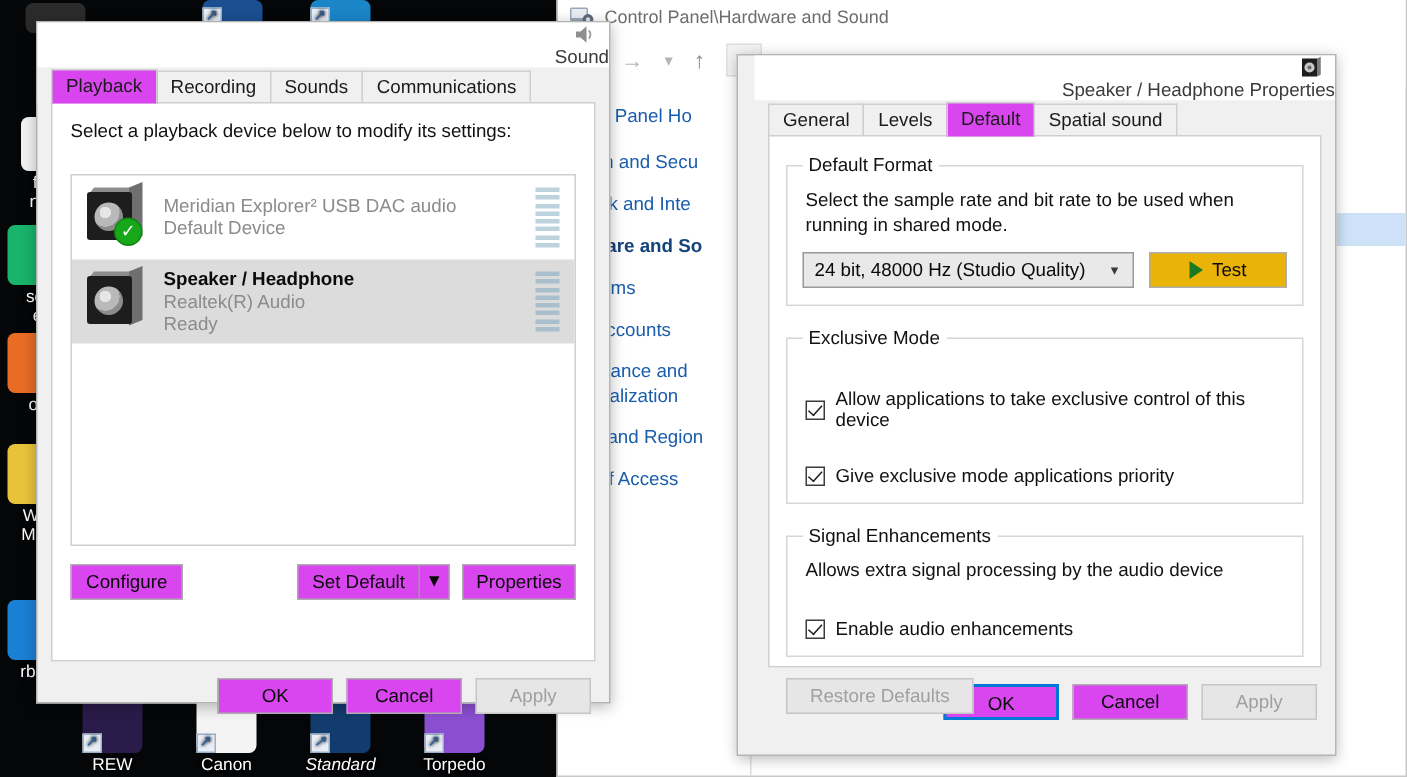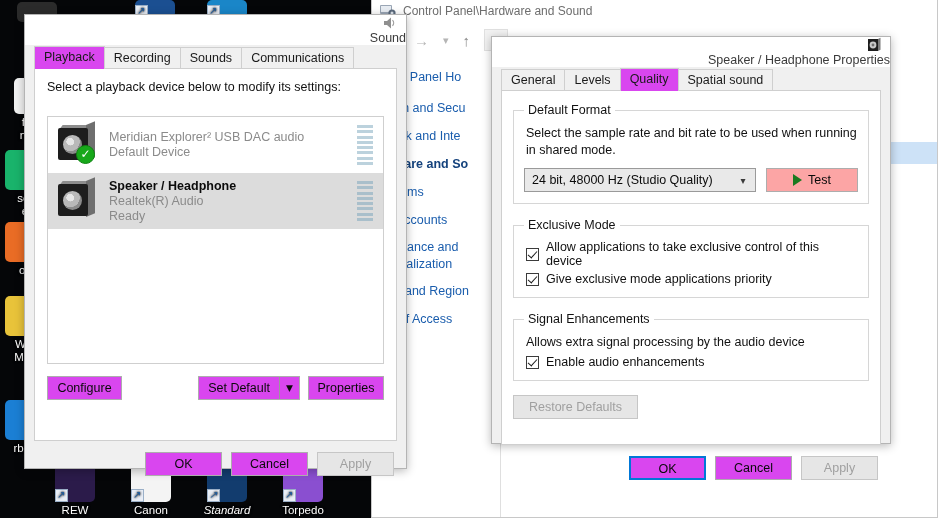--- a/index.html
+++ b/index.html
@@ -164,46 +164,46 @@
     width: 20px; border-left: 1px solid #9a9a9a; line-height: 22px;
     font-size: 9px; font-family: "DejaVu Sans", sans-serif;
   }
   .dlg-footer {
     display: flex; justify-content: flex-end; gap: 9px;
     padding: 11px 12px 0 12px;
   }
   .dlg-footer .btn { width: 77px; padding: 0; }
 
   
-  #prop-dlg { left: 491px; top: 36px; width: 400px; height: 408px; }
+  #prop-dlg { left: 491px; top: 36px; width: 400px; height: 468px; padding-left: 11px; }
   #prop-dlg .tabpanel { height: 355px; padding: 12px 11px 0 11px; }
 
   fieldset.grp {
     border: 1px solid #d6d6d6; margin: 0 0 14px 0; padding: 4px 10px 11px 10px;
   }
   fieldset.grp legend { font-size: 12.5px; color: #111; padding: 0 4px; }
   .grp-text { font-size: 12.5px; color: #111; line-height: 17px; margin: 4px 0 9px 2px; }
 
   .fmt-row { display: flex; gap: 10px; align-items: center; }
   .combo {
     flex: 1; height: 24px; background: #e9e9e9; border: 1px solid #9a9a9a;
     display: flex; align-items: center; padding-left: 7px;
     font-size: 12.5px; color: #0a0a0a; justify-content: space-between;
   }
   .combo .chev { width: 24px; text-align: center; font-size: 10px; color: #3a3a3a; font-family: "DejaVu Sans", sans-serif; }
   .test-btn {
-    width: 92px; height: 24px; background: #fca5a5; border: 1px solid #adadad;
+    width: 92px; height: 24px; background: #eab308; border: 1px solid #adadad;
     display: flex; align-items: center; justify-content: center; gap: 6px;
     font-size: 12.5px; color: #0a0a0a;
   }
   .play-tri {
     width: 0; height: 0; border-left: 9px solid #1b7a20;
     border-top: 6px solid transparent; border-bottom: 6px solid transparent;
   }
-  .cbrow { display: flex; align-items: center; margin: 4px 0 0 2px; font-size: 12.5px; color: #111; }
+  .cbrow { display: flex; align-items: center; margin: 23px 0 0 2px; font-size: 12.5px; color: #111; }
   .cbox {
     width: 13px; height: 13px; border: 1px solid #3b3b3b; background: #fff;
     margin-right: 7px; position: relative; flex: none;
   }
   .cbox.checked:after {
     content: ""; position: absolute; left: 3px; top: 0px;
     width: 4px; height: 8px; border: solid #1b1b1b;
     border-width: 0 1.6px 1.6px 0; transform: rotate(42deg);
   }
   .restore-wrap { margin-top: 6px; }
@@ -402,21 +402,21 @@
             <path d="M12 2l2.5-1.2v12L12 14z" fill="#7a7a7a"></path>
           </svg>
       </span>
       <span class="t-txt">Speaker / Headphone Properties</span>
       <span class="dlg-close">✕</span>
     </div>
 
     <div class="tabstrip" id="prop-tabs">
         <div class="tab">General</div>
         <div class="tab">Levels</div>
-        <div class="tab active">Quality</div>
+        <div class="tab active">Default</div>
         <div class="tab">Spatial sound</div>
       </div>
 
     <div class="tabpanel">
 
       <fieldset class="grp">
         <legend>Default Format</legend>
         <div class="grp-text">Select the sample rate and bit rate to be used when running in shared mode.</div>
         <div class="fmt-row">
           <div class="combo">

